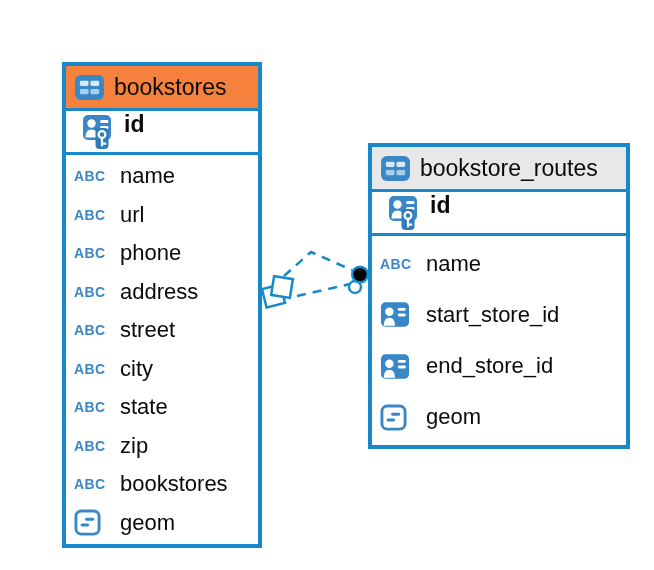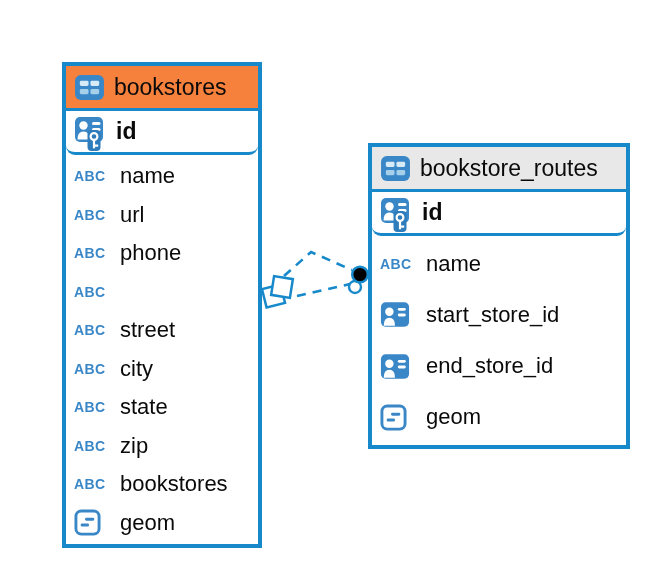--- a/index.html
+++ b/index.html
@@ -22,21 +22,21 @@
   .er-table.t-left{left:62px;top:62px;width:200px;height:486px;}
   .er-table.t-right{left:368px;top:143px;width:262px;height:306px;}
 
   .thead{height:42px;flex:0 0 42px;border-bottom:3px solid var(--accent-blue);
     display:flex;align-items:center;padding:0 8px;gap:9px;}
   .thead.orange{background:var(--header-orange);}
   .thead.gray{background:var(--header-gray);}
   .thead .title{font-size:23px;font-weight:500;color:var(--text-black);white-space:nowrap;}
 
   .pk-row{height:41px;flex:0 0 41px;border-bottom:3px solid var(--accent-blue);
-    display:flex;align-items:center;padding:0 8px;gap:10px;background:var(--white);border-radius:9px;}
+    display:flex;padding:0 16px;gap:10px;background:var(--white);}
   .pk-row .label{font-size:23px;font-weight:700;color:var(--text-black);}
   .pk-row svg{overflow:visible;margin-top:2px;}
 
   .cols{flex:1;display:flex;flex-direction:column;justify-content:space-around;padding:2px 0;}
   .col-row{flex:1;display:flex;align-items:center;padding:0 8px;gap:10px;}
   .col-row .icon-box{width:36px;flex:0 0 36px;display:flex;align-items:center;justify-content:flex-start;}
   .col-row .label{font-size:22px;font-weight:400;color:var(--text-black);white-space:nowrap;}
   .abc{font-size:14px;font-weight:800;color:var(--icon-blue);letter-spacing:0.4px;
     font-family:"Liberation Sans","DejaVu Sans",sans-serif;}
 
@@ -107,20 +107,21 @@
       <div class="col-row">
         <span class="icon-box">
             <span class="abc">ABC</span>
           </span>
         <span class="label">phone</span>
       </div>
       <div class="col-row">
         <span class="icon-box">
             <span class="abc">ABC</span>
           </span>
+        <span class="label">address</span>
       </div>
       <div class="col-row">
         <span class="icon-box">
             <span class="abc">ABC</span>
           </span>
         <span class="label">street</span>
       </div>
       <div class="col-row">
         <span class="icon-box">
             <span class="abc">ABC</span>

